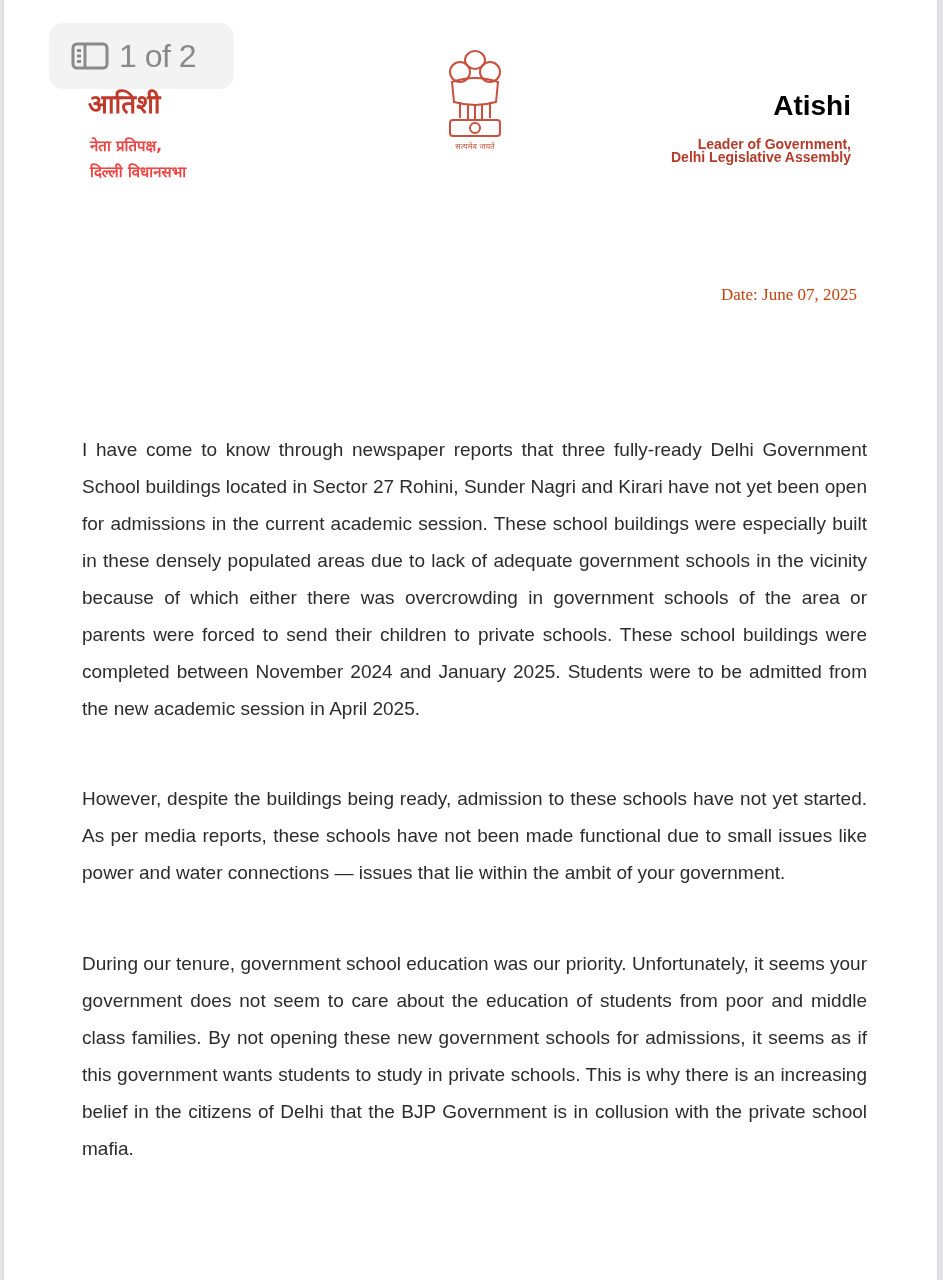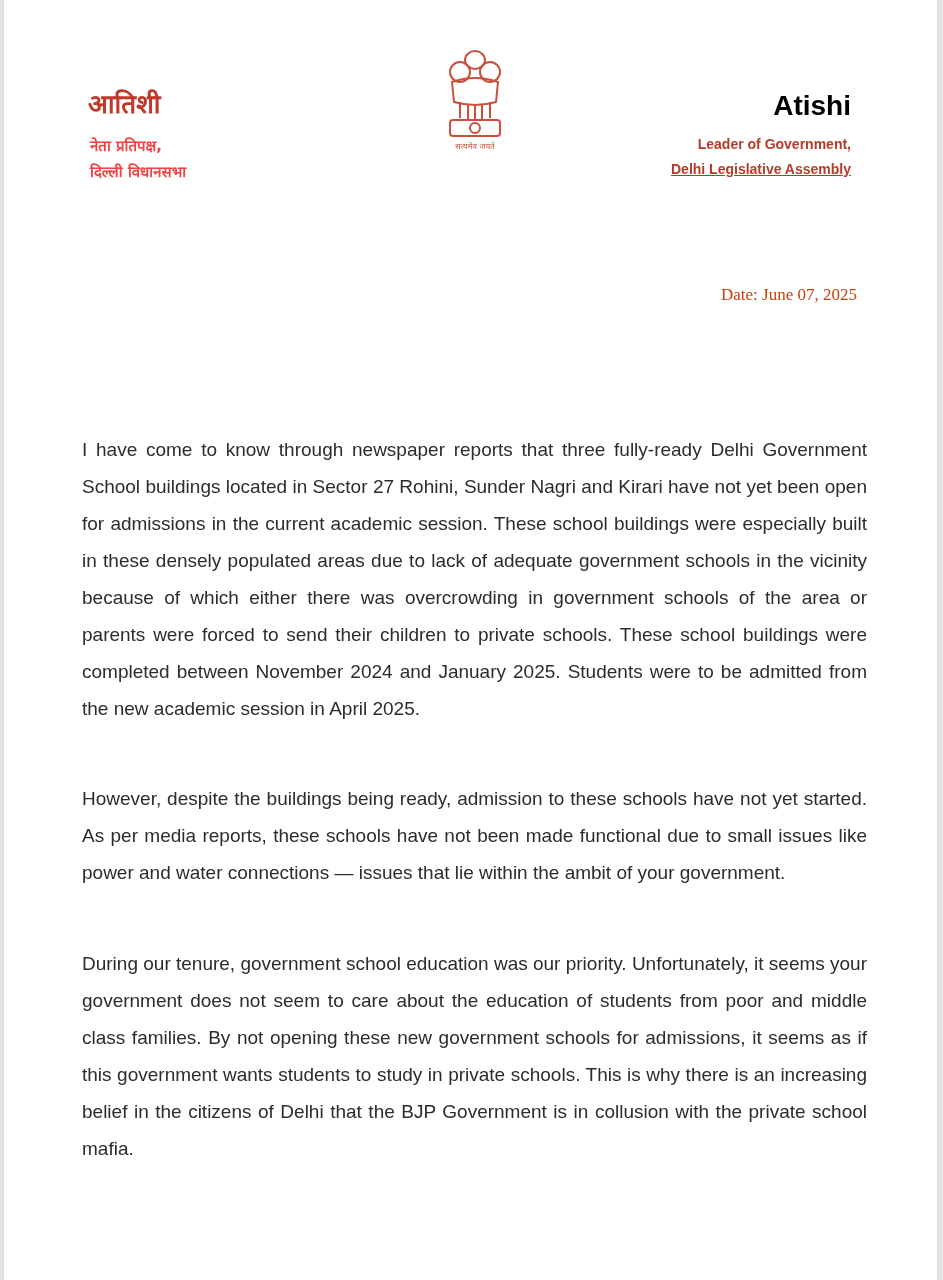--- a/index.html
+++ b/index.html
@@ -25,40 +25,52 @@
     .hindi-name { position: absolute; left: 84px; top: 85px; font-size: 26px; color: #c0392b; font-weight: bold; font-family: Liberation Serif, serif; }
     .hindi-line { position: absolute; left: 86px; font-size: 15px; color: #ef4444; font-family: "DejaVu Sans", sans-serif; font-weight: bold; }
     .hindi-line.l1 { top: 135px; }
     .hindi-line.l2 { top: 161px; }
 
     .emblem { position: absolute; left: 438px; top: 42px; width: 66px; height: 112px; }
 
     .eng-name { position: absolute; right: 86px; top: 90px; font-size: 28px; color: #000000; font-weight: bold; text-align: right; }
     .eng-line { position: absolute; right: 86px; font-size: 14px; color: #b43a2a; font-weight: bold; text-align: right; }
     .eng-line.l1 { top: 136px; }
-    .eng-line.l2 { top: 161px; text-decoration: underline; }
+    .eng-line.l2 { top: 149px; }
 
     .date { position: absolute; right: 80px; top: 285px; font-size: 17px; color: #c2410c; font-family: Liberation Serif, serif; }
 
     .body-text {
       position: absolute; left: 78px; width: 785px;
       font-family: "Liberation Sans", sans-serif;
       font-size: 19px; line-height: 37px; color: #2c2c2c;
       text-align: justify;
     }
     .salutation { top: 384px; }
     .p1 { top: 431px; }
     .p2 { top: 780px; }
     .p3 { top: 945px; }
   </style>
 </head>
 <body>
 
 <div class="page">
 
+  <div class="page-indicator">
+    <span class="icon">
+      <svg width="38" height="28" viewBox="0 0 38 28">
+        <rect x="2" y="2" width="34" height="24" rx="4" ry="4" fill="none" stroke="#8a8a8a" stroke-width="3"></rect>
+        <line x1="14" y1="2" x2="14" y2="26" stroke="#8a8a8a" stroke-width="3"></line>
+        <rect x="6" y="7" width="4" height="3" fill="#8a8a8a"></rect>
+        <rect x="6" y="12.5" width="4" height="3" fill="#8a8a8a"></rect>
+        <rect x="6" y="18" width="4" height="3" fill="#8a8a8a"></rect>
+      </svg>
+    </span>
+    <span class="label">1 of 2</span>
+  </div>
 
   <div class="hindi-name">आतिशी</div>
   <div class="hindi-line l1">नेता प्रतिपक्ष,</div>
   <div class="hindi-line l2">दिल्ली विधानसभा</div>
 
   <div class="emblem">
     <svg width="66" height="112" viewBox="0 0 66 112">
       <g fill="none" stroke="#c8503c" stroke-width="2">
         <ellipse cx="33" cy="18" rx="10" ry="9"></ellipse>
         <ellipse cx="18" cy="30" rx="10" ry="10"></ellipse>

